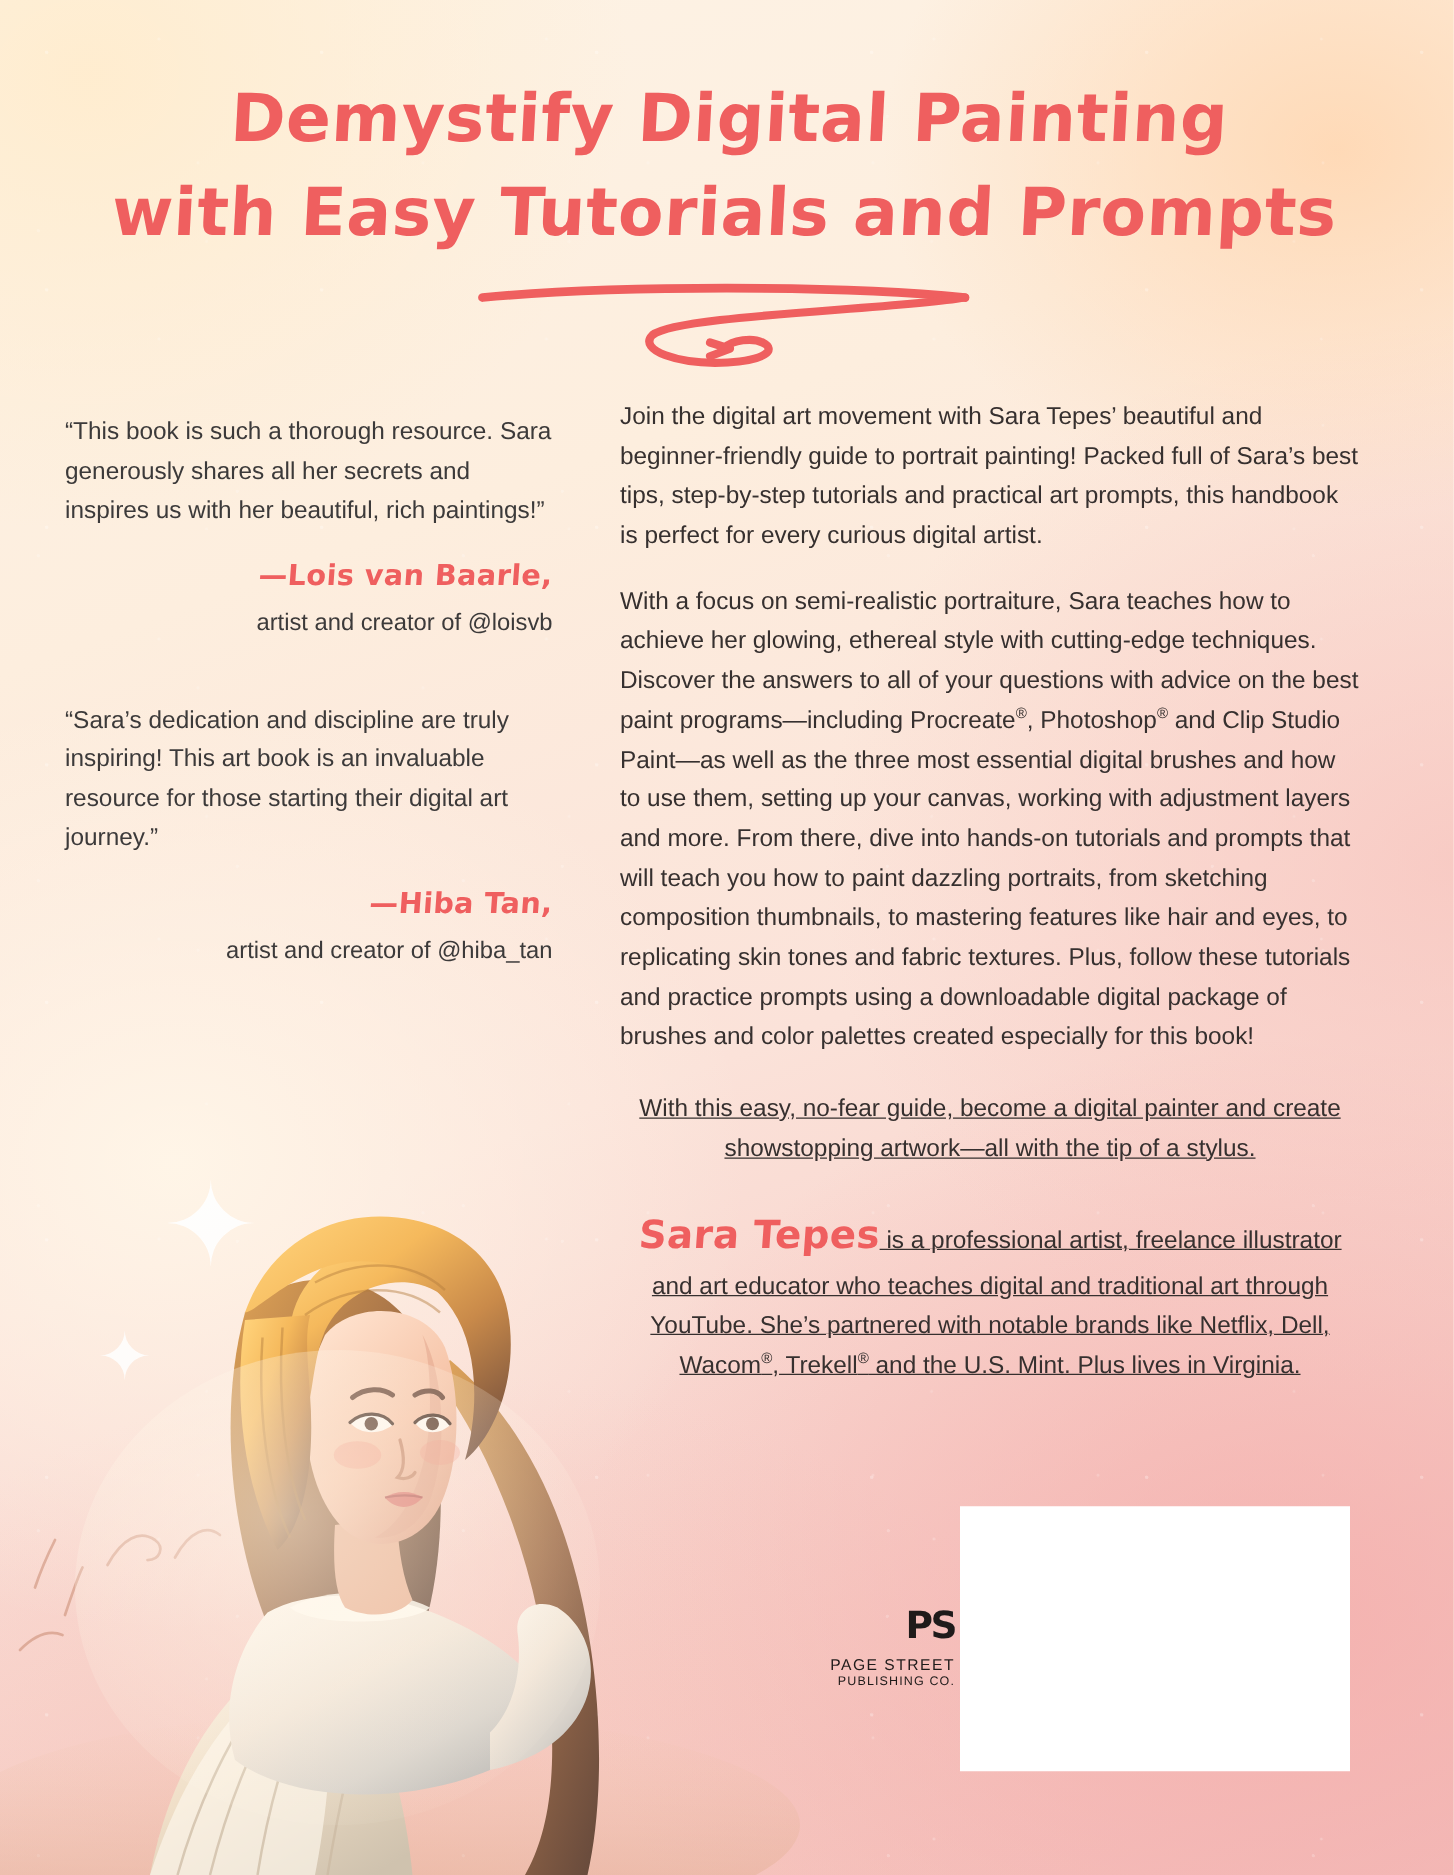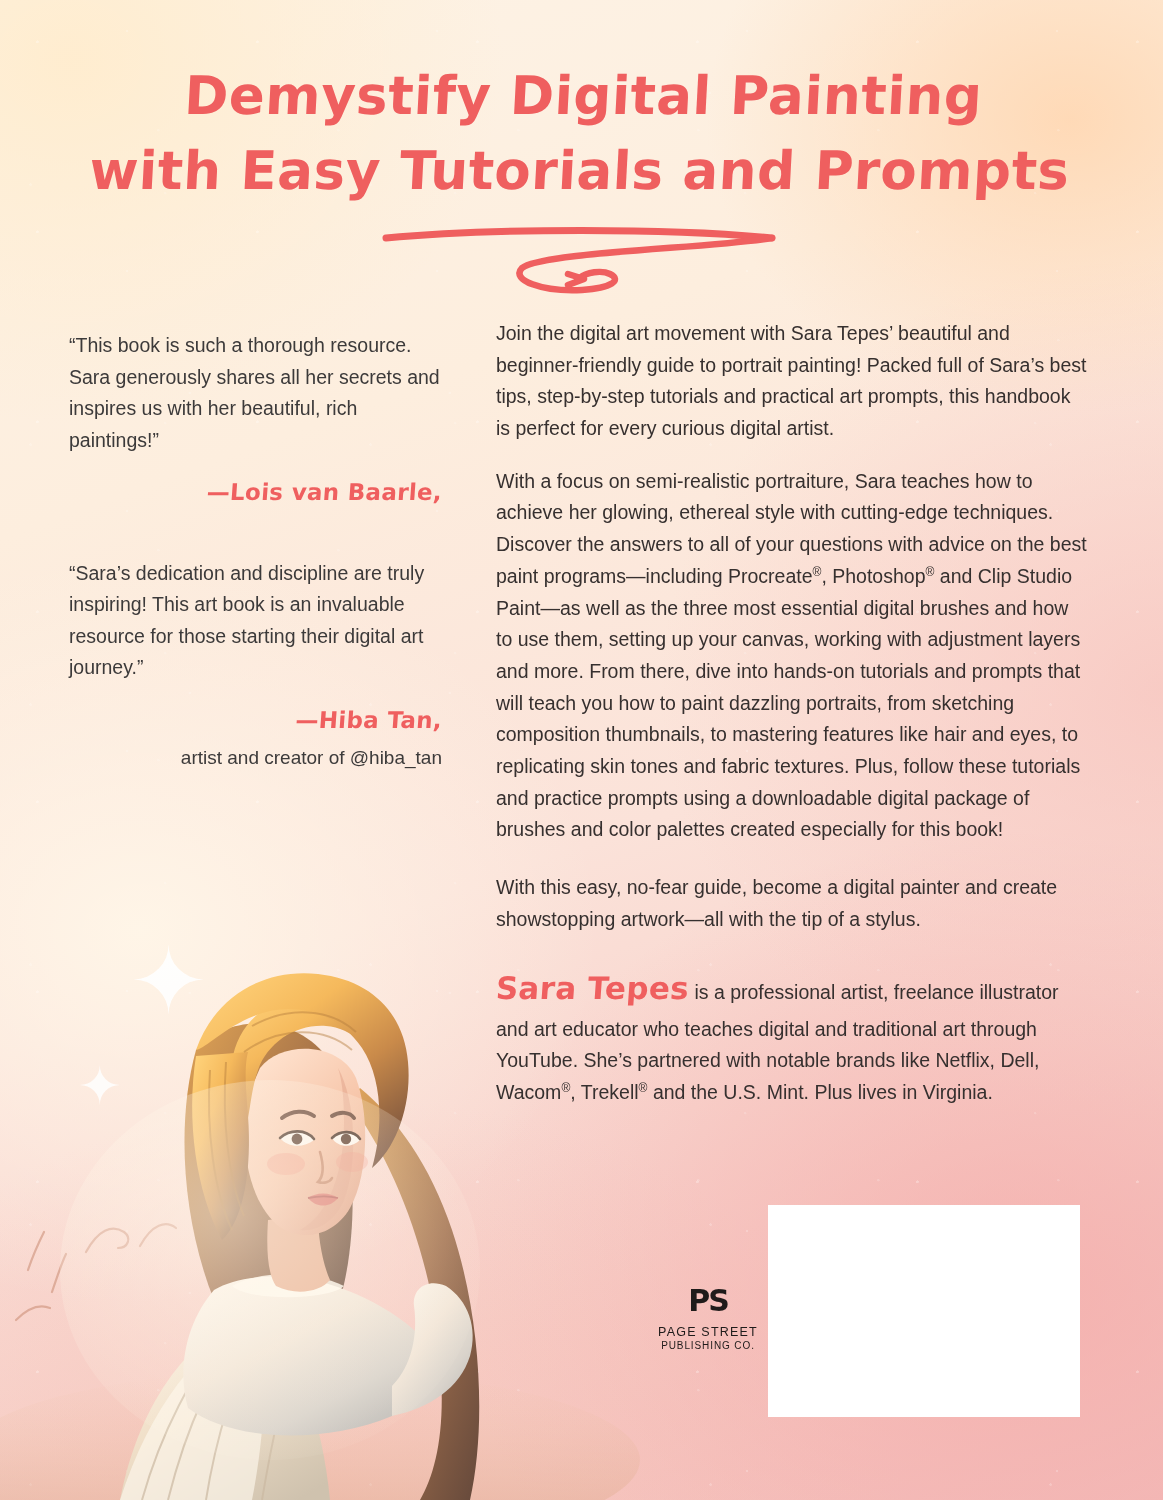--- a/index.html
+++ b/index.html
@@ -72,21 +72,21 @@
   
   .left-col {
     position: absolute;
     left: 52px;
     top: 330px;
     width: 390px;
     color: #3c3a3a;
     font-size: 19.5px;
     line-height: 1.62;
   }
-  .quote-block { margin-bottom: 30px; margin-left: 17px; }
+  .quote-block { margin-bottom: 30px; }
   .quote-text { text-align: left; }
   .attrib-name {
     text-align: right;
     color: #ef5f5f;
     font-family: "DejaVu Sans", sans-serif;
     font-weight: bold;
     font-size: 23px;
     transform: skewX(-4deg);
     margin-top: 18px;
     letter-spacing: 0.3px;
@@ -101,21 +101,21 @@
   .right-col {
     position: absolute;
     left: 496px;
     top: 318px;
     width: 592px;
     color: #36302f;
     font-size: 19.5px;
     line-height: 1.625;
   }
   .right-col p { margin-bottom: 21px; }
-  .p-center { text-align: left; }
+  .p-center { text-align: center; text-decoration: underline; }
   .bio-name {
     color: #ef5f5f;
     font-family: "DejaVu Sans", sans-serif;
     font-weight: bold;
     font-size: 31px;
     transform: skewX(-4deg);
     display: inline-block;
     letter-spacing: 0.3px;
   }
   sup { font-size: 0.62em; vertical-align: super; }
@@ -139,21 +139,21 @@
   }
   .star-1 { left: 130px; top: 935px; font-size: 92px; }
   .star-2 { left: 78px;  top: 1060px; font-size: 52px; opacity: 0.85; }
 
   
   #logo {
     position: absolute;
     left: 652px;
     top: 1286px;
     width: 112px;
-    text-align: center;
+    text-align: right;
     color: #1f1b1a;
   }
   .logo-mark {
     font-family: "DejaVu Sans", sans-serif;
     font-weight: bold;
     font-size: 30px;
     letter-spacing: -2px;
     line-height: 1;
   }
   .logo-l1 {
@@ -194,20 +194,21 @@
     <path d="M14 16 C120 6, 300 6, 400 16" stroke="#ef5f5f" stroke-width="7" fill="none" stroke-linecap="round"></path>
     <path d="M400 16 C340 26, 170 30, 150 46 C138 58, 170 70, 210 68 C240 66, 250 58, 238 52 C230 48, 214 50, 208 56" stroke="#ef5f5f" stroke-width="6.5" fill="none" stroke-linecap="round"></path>
     <path d="M196 52 L212 57 L196 63" stroke="#ef5f5f" stroke-width="6.5" fill="none" stroke-linecap="round" stroke-linejoin="round"></path>
   </svg>
 
   <div class="left-col">
 
     <div class="quote-block">
       <div class="quote-text">“This book is such a thorough resource. Sara generously shares all her secrets and inspires us with her beautiful, rich paintings!”</div>
       <div class="attrib-name">—Lois van Baarle,</div>
+      <div class="attrib-role">artist and creator of @loisvb</div>
     </div>
 
     <div class="quote-block" style="margin-top:46px;">
       <div class="quote-text">“Sara’s dedication and discipline are truly inspiring! This art book is an invaluable resource for those starting their digital art journey.”</div>
       <div class="attrib-name">—Hiba Tan,</div>
       <div class="attrib-role">artist and creator of @hiba_tan</div>
     </div>
 
   </div>
 

